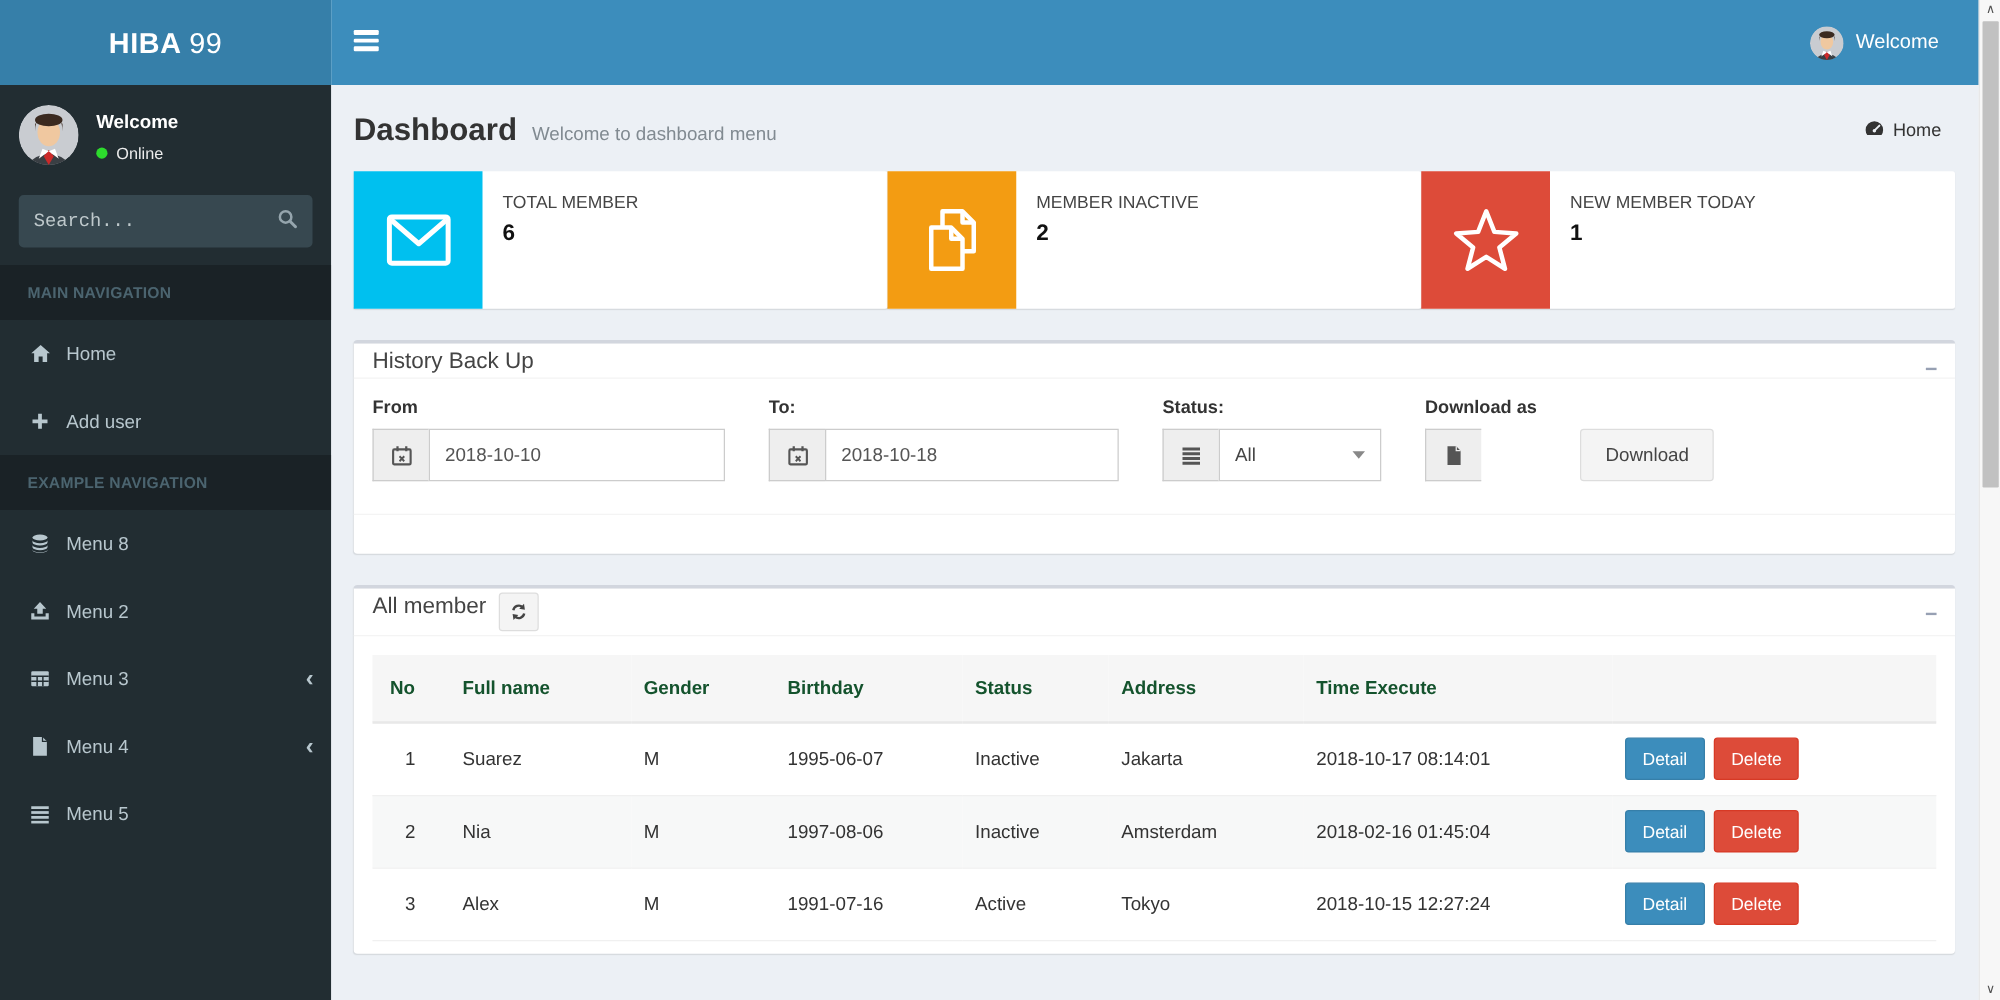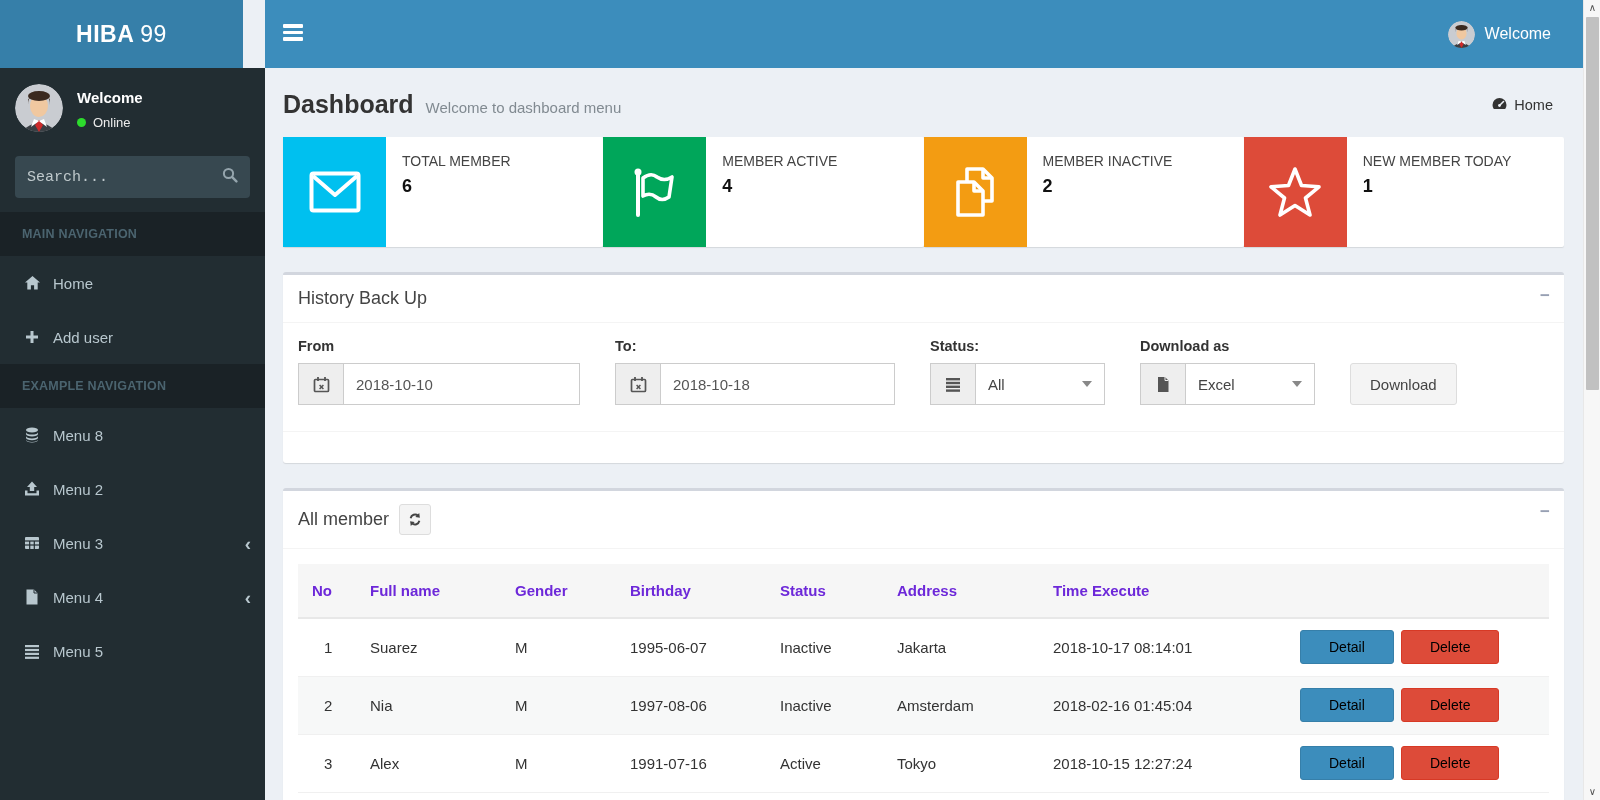--- a/index.html
+++ b/index.html
@@ -1,21 +1,21 @@
 <!DOCTYPE html>
 <html><head>
 <meta charset="utf-8">
 <style>
   * { margin:0; padding:0; box-sizing:border-box; }
   html,body { width:1600px; height:800px; overflow:hidden; background:#ecf0f5;
     font-family:"Liberation Sans","DejaVu Sans",sans-serif; }
   .page { position:relative; width:1600px; height:800px; overflow:hidden; }
 
   
-  .logo-band { position:absolute; left:0; top:0; width:243px; height:68px;
+  .logo-band { position:absolute; left:0; top:0; width:265px; height:68px;
     background:#367fa9; color:#fff; display:flex; align-items:center; justify-content:center;
     font-size:23px; letter-spacing:.5px; }
   .logo-band b { font-weight:bold; margin-right:6px; }
   .navbar { position:absolute; left:265px; top:0; right:17px; height:68px; background:#3c8dbc; }
   .hamburger { position:absolute; left:18px; top:24px; width:22px; height:18px; cursor:pointer; }
   .hamburger span { display:block; width:20px; height:3.5px; background:#fff; margin-bottom:3px; border-radius:1px; }
   .nav-user { position:absolute; right:32px; top:0; height:68px; display:flex; align-items:center; gap:10px;
     color:#fff; font-size:16px; cursor:pointer; }
   .nav-avatar { width:27px; height:27px; border-radius:50%; overflow:hidden; }
 
@@ -52,22 +52,22 @@
     box-shadow:0 1px 1px rgba(0,0,0,.1); }
   .ib-icon { width:103px; height:110px; display:flex; align-items:center; justify-content:center; flex:none; }
   .bg-aqua { background:#00c0ef; } .bg-green { background:#00a65a; }
   .bg-yellow { background:#f39c12; } .bg-red { background:#dd4b39; }
   .ib-content { padding:16px 10px 0 16px; }
   .ib-label { font-size:14px; color:#444; }
   .ib-value { font-size:18px; font-weight:bold; color:#111; margin-top:7px; }
 
   .panel { background:#fff; border-radius:3px; border-top:3px solid #d2d6de;
     box-shadow:0 1px 1px rgba(0,0,0,.1); margin:0 19px 25px 18px; position:relative; }
-  .panel-header { padding:13px 15px; font-size:18px; color:#444; border-bottom:1px solid #f4f4f4;
-    display:flex; align-items:center; gap:10px; }
+  .panel-header { padding:3px 15px; font-size:18px; color:#444; border-bottom:1px solid #f4f4f4;
+    display:flex; align-items:flex-start; gap:10px; }
   .collapse-btn { position:absolute; right:14px; top:12px; color:#97a0b3; font-weight:bold;
     font-size:17px; cursor:pointer; line-height:1; }
   .panel-footer { border-top:1px solid #f4f4f4; height:32px; }
 
   .hb-body { display:flex; gap:35px; padding:15px 15px 26px 15px; align-items:flex-end; }
   .form-group label { display:block; font-size:14.5px; font-weight:bold; color:#333; margin-bottom:9px; }
   .input-group { display:flex; height:42px; }
   .ig-addon { width:45px; background:#eee; border:1px solid #ccc; border-right:none;
     display:flex; align-items:center; justify-content:center; flex:none; }
   .ig-input { border:1px solid #ccc; background:#fff; color:#555; font-size:15px; font-family:inherit;
@@ -78,27 +78,27 @@
   .caret { margin-left:auto; width:0; height:0; border-left:5px solid transparent;
     border-right:5px solid transparent; border-top:6px solid #888; }
   .btn-default { height:42px; padding:0 19px; background:#f4f4f4; border:1px solid #ddd;
     border-radius:3px; color:#444; font-size:15px; font-family:inherit; cursor:pointer; }
 
   .refresh-btn { width:32px; height:31px; background:#f4f4f4; border:1px solid #ddd; border-radius:3px;
     display:flex; align-items:center; justify-content:center; cursor:pointer; }
 
   .member-body { padding:15px 15px 10px 15px; }
   table { width:100%; border-collapse:collapse; }
-  thead th { background:#f6f6f6; text-align:left; font-size:15px; color:#6d28d9; font-weight:bold;
+  thead th { background:#f6f6f6; text-align:left; font-size:15px; color:#14532d; font-weight:bold;
     padding:18px 10px; border-bottom:2px solid #e8e8e8; }
   tbody td { font-size:15px; color:#333; padding:0 10px; height:58px; border-bottom:1px solid #f0f0f0; }
   tbody tr:nth-child(even) { background:#f7f8f8; }
   td.c-no, th.c-no { padding-left:14px; }
   td.c-no { padding-left:26px; }
-  .btn-detail, .btn-delete { height:34px; padding:0 28px; border-radius:3px; color:#000000; font-size:14px;
+  .btn-detail, .btn-delete { height:34px; padding:0 13px; border-radius:3px; color:#ffffff; font-size:14px;
     font-family:inherit; cursor:pointer; }
   .btn-detail { background:#3c8dbc; border:1px solid #367fa9; margin-right:3px; }
   .btn-delete { background:#dd4b39; border:1px solid #d73925; }
 
   
   .scrollbar { position:absolute; right:0; top:0; width:17px; height:800px; background:#f7f7f7;
     border-left:1px solid #e8e8e8; }
   .sb-arrow { position:absolute; left:0; width:17px; height:16px; color:#505050; font-size:10px;
     text-align:center; line-height:16px; cursor:pointer; }
   .sb-thumb { position:absolute; left:1.5px; top:17px; width:13px; height:373px; background:#c1c1c1;
@@ -276,33 +276,20 @@
             <rect x="2.5" y="2.5" width="47" height="37" rx="2" fill="none" stroke="#fff" stroke-width="4"></rect>
             <path d="M4,5 L26,24 L48,5" fill="none" stroke="#fff" stroke-width="4" stroke-linejoin="round"></path>
           </svg>
         </span>
         <div class="ib-content">
           <div class="ib-label">TOTAL MEMBER</div>
           <div class="ib-value">6</div>
         </div>
       </div>
 
-      <div class="info-box">
-        <span class="ib-icon bg-green">
-          <svg width="48" height="52" viewBox="0 0 48 52">
-            <circle cx="7" cy="6" r="3.5" fill="#fff"></circle>
-            <line x1="7" y1="8" x2="7" y2="49" stroke="#fff" stroke-width="4" stroke-linecap="round"></line>
-            <path d="M12,12 Q20,6 26,11 Q33,16 41,11 L38,31 Q31,36 25,31 Q19,26 12,30 Z" fill="none" stroke="#fff" stroke-width="3.6" stroke-linejoin="round"></path>
-          </svg>
-        </span>
-        <div class="ib-content">
-          <div class="ib-label">MEMBER ACTIVE</div>
-          <div class="ib-value">4</div>
-        </div>
-      </div>
 
       <div class="info-box">
         <span class="ib-icon bg-yellow">
           <svg width="50" height="54" viewBox="0 0 50 54">
             <path d="M17,4 H33 L42,13 V36 H17 Z" fill="none" stroke="#fff" stroke-width="3.6" stroke-linejoin="round"></path>
             <path d="M33,4 V13 H42" fill="none" stroke="#fff" stroke-width="3.6" stroke-linejoin="round"></path>
             <path d="M8,17 H24 L33,26 V50 H8 Z" fill="#f39c12" stroke="#fff" stroke-width="3.6" stroke-linejoin="round"></path>
             <path d="M24,17 V26 H33" fill="none" stroke="#fff" stroke-width="3.6" stroke-linejoin="round"></path>
           </svg>
         </span>
@@ -381,24 +368,20 @@
 
         <div class="form-group">
           <label>Download as</label>
           <div class="input-group">
             <span class="ig-addon">
               <svg width="14" height="17" viewBox="0 0 14 17">
                 <path d="M2,1 H9 L12.5,4.5 V16 H2 Z" fill="#555"></path>
                 <path d="M9,1 V4.5 H12.5" fill="none" stroke="#eee" stroke-width="1"></path>
               </svg>
             </span>
-            <div class="select">
-              <span>Excel</span>
-              <span class="caret"></span>
-            </div>
           </div>
         </div>
 
         <button class="btn-default">Download</button>
       </div>
       <div class="panel-footer"></div>
     </div>
 
     <div class="panel">
       <div class="panel-header">

